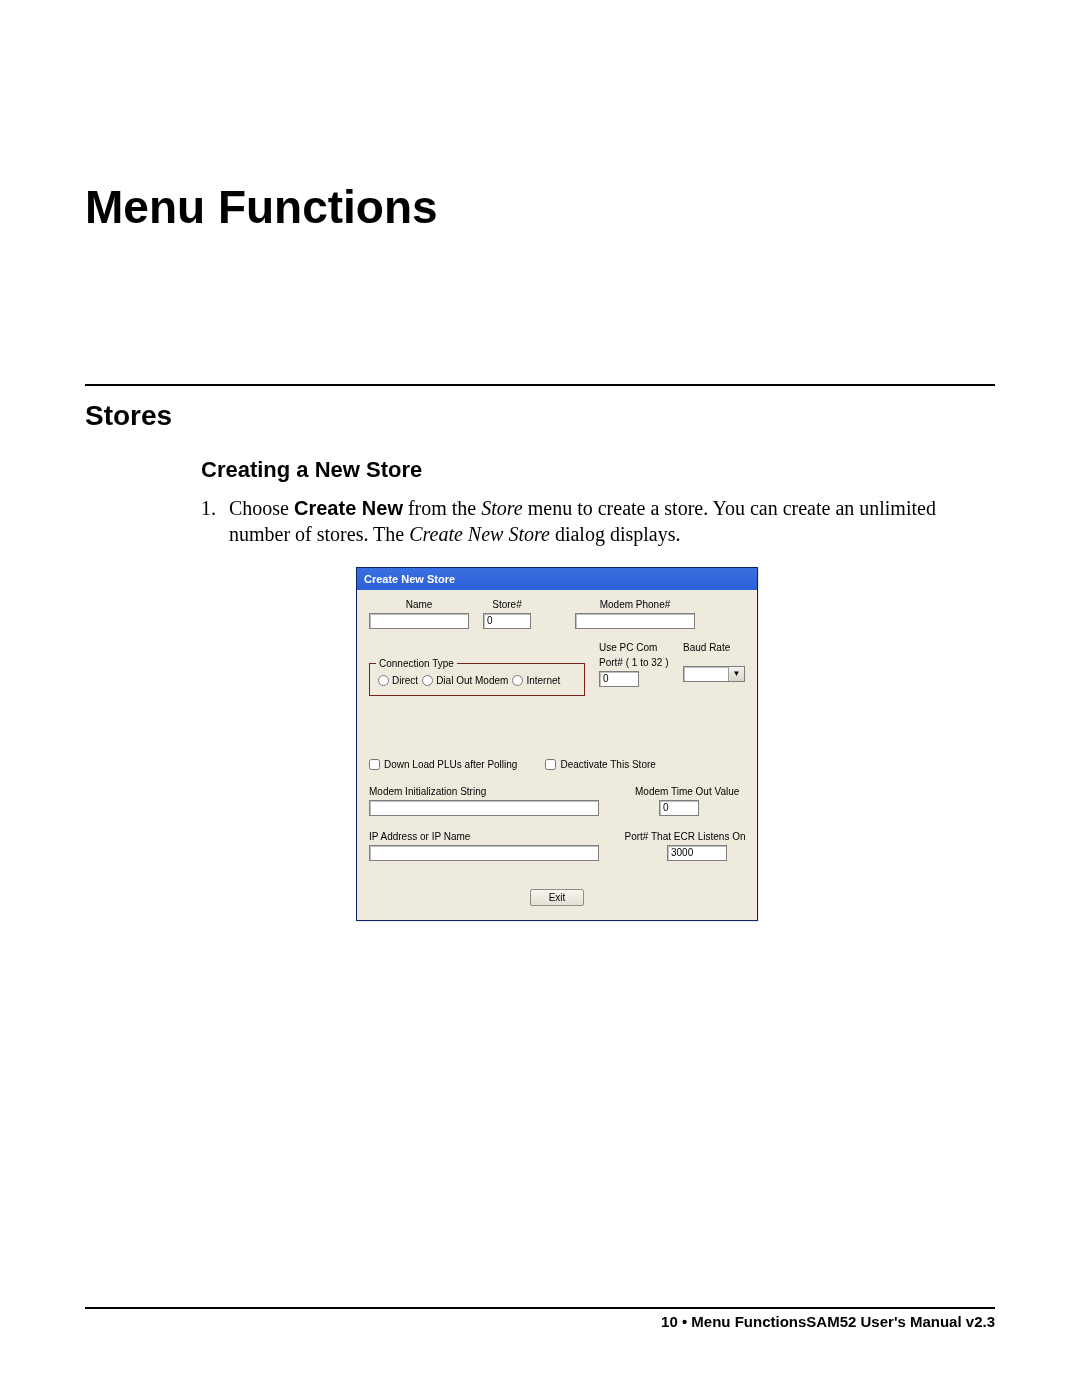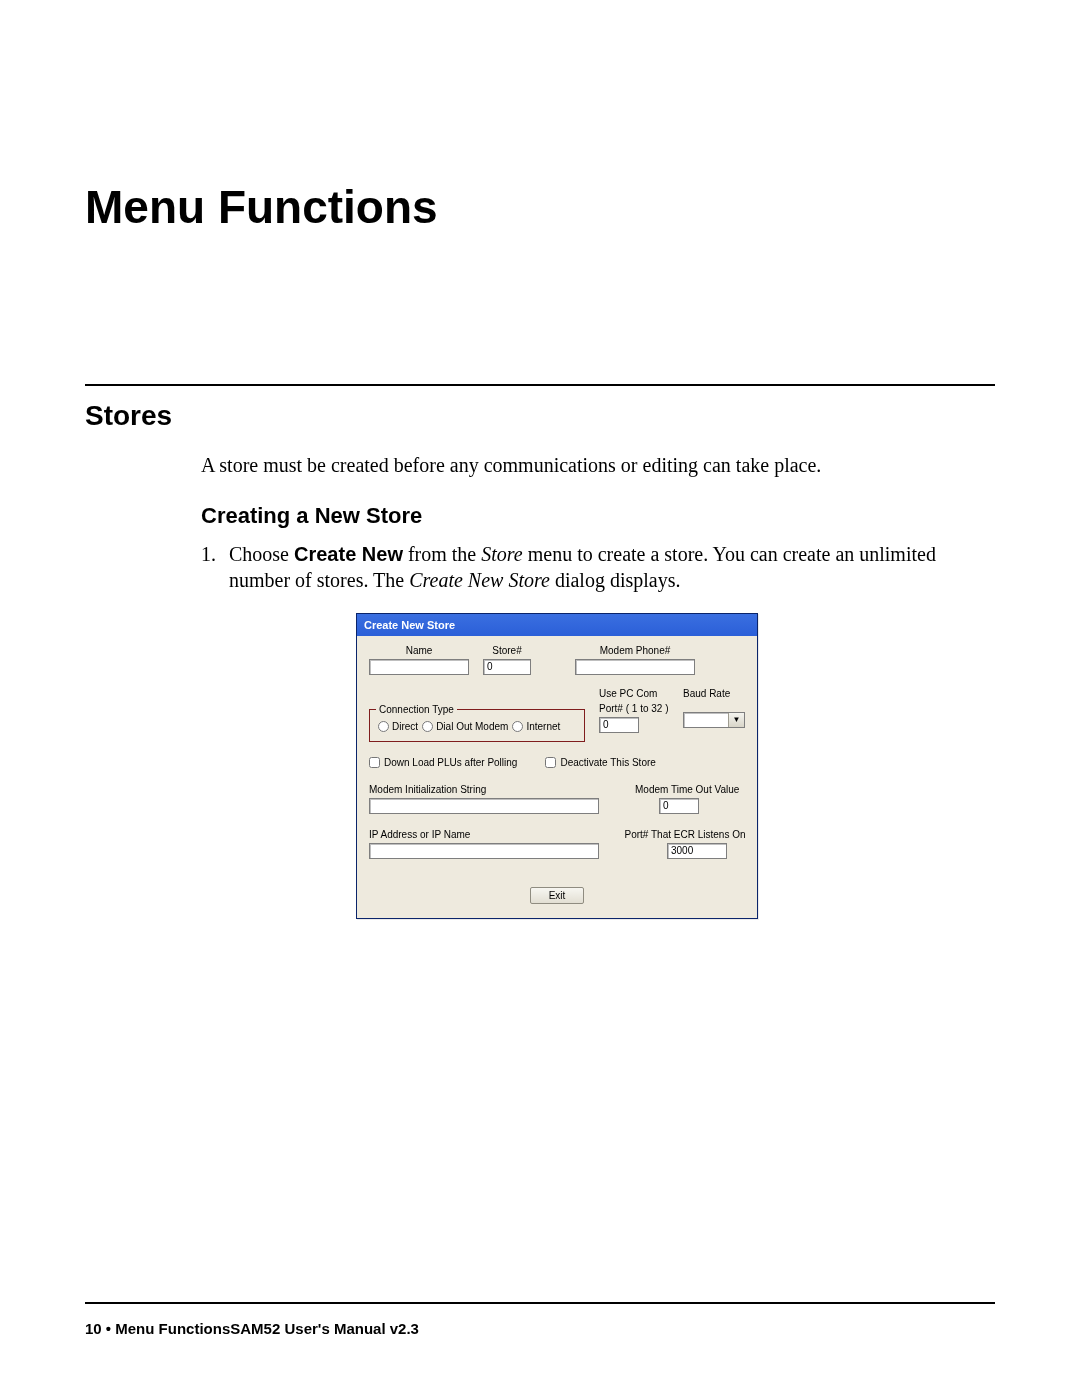--- a/index.html
+++ b/index.html
@@ -107,21 +107,21 @@
     top: -7px;
     left: 6px;
     background: #eeeade;
     padding: 0 3px;
     font-size: 10px;
   }
   .radio-row { display: flex; gap: 4px; align-items: center; font-size: 10px; }
   .radio-row label { display:flex; align-items:center; gap:3px; white-space: nowrap;}
   .radio-row input { margin:0; width:11px; height:11px; }
   .chk-row { display: flex; gap: 28px; margin-top: 14px; font-size:10px; }
-  .chk-row label { display:flex; align-items:center; gap:4px; white-space: nowrap;}
+  .chk-row label { display:flex; align-items:center; gap:4px; white-space: nowrap; margin-top: 48px;}
   .chk-row input { margin:0; width:11px; height:11px; }
   .combo {
     display: inline-flex;
     border: 1px solid #7e7e7e;
     background:#fff;
     height:16px;
     box-sizing:border-box;
     box-shadow: inset 1px 1px 0 rgba(0,0,0,.25);
     align-items: stretch;
   }
@@ -141,44 +141,43 @@
     border-radius:2px;
     padding:2px 18px;
     font-size:10px;
     font-family:inherit;
     cursor:pointer;
   }
   .center { text-align:center; }
   .footer {
     position: absolute;
     left: 85px; right: 85px;
-    bottom: 60px;
+    bottom: 67px;
     border-top: 2px solid #000;
-    padding-top: 16px;
+    padding-top: 4px;
     font-family: Arial, Helvetica, sans-serif;
     font-size: 15px;
     font-weight: bold;
     display: flex;
-    justify-content: flex-start;
+    justify-content: flex-end;
   }
   .bullet { font-family: Arial, Helvetica, sans-serif; }
 </style>
 </head>
 <body>
 
 <div class="page">
 
   <h1 class="h1">Menu Functions</h1>
 
   <hr class="hr">
 
   <h2 class="h2">Stores</h2>
 
   <div class="body-indent">
-    <p>A store must be created before any communications or editing can take place.</p>
 
     <h3 class="h3">Creating a New Store</h3>
 
     <div class="list-row">
       <div class="list-num">1.</div>
       <div class="list-text">
         <span>Choose </span><span class="b">Create New</span><span> from the </span><span class="i">Store</span><span> menu to create a store.  You can create an unlimited number of stores.  The </span><span class="i">Create New Store</span><span> dialog displays.</span>
       </div>
     </div>
 

